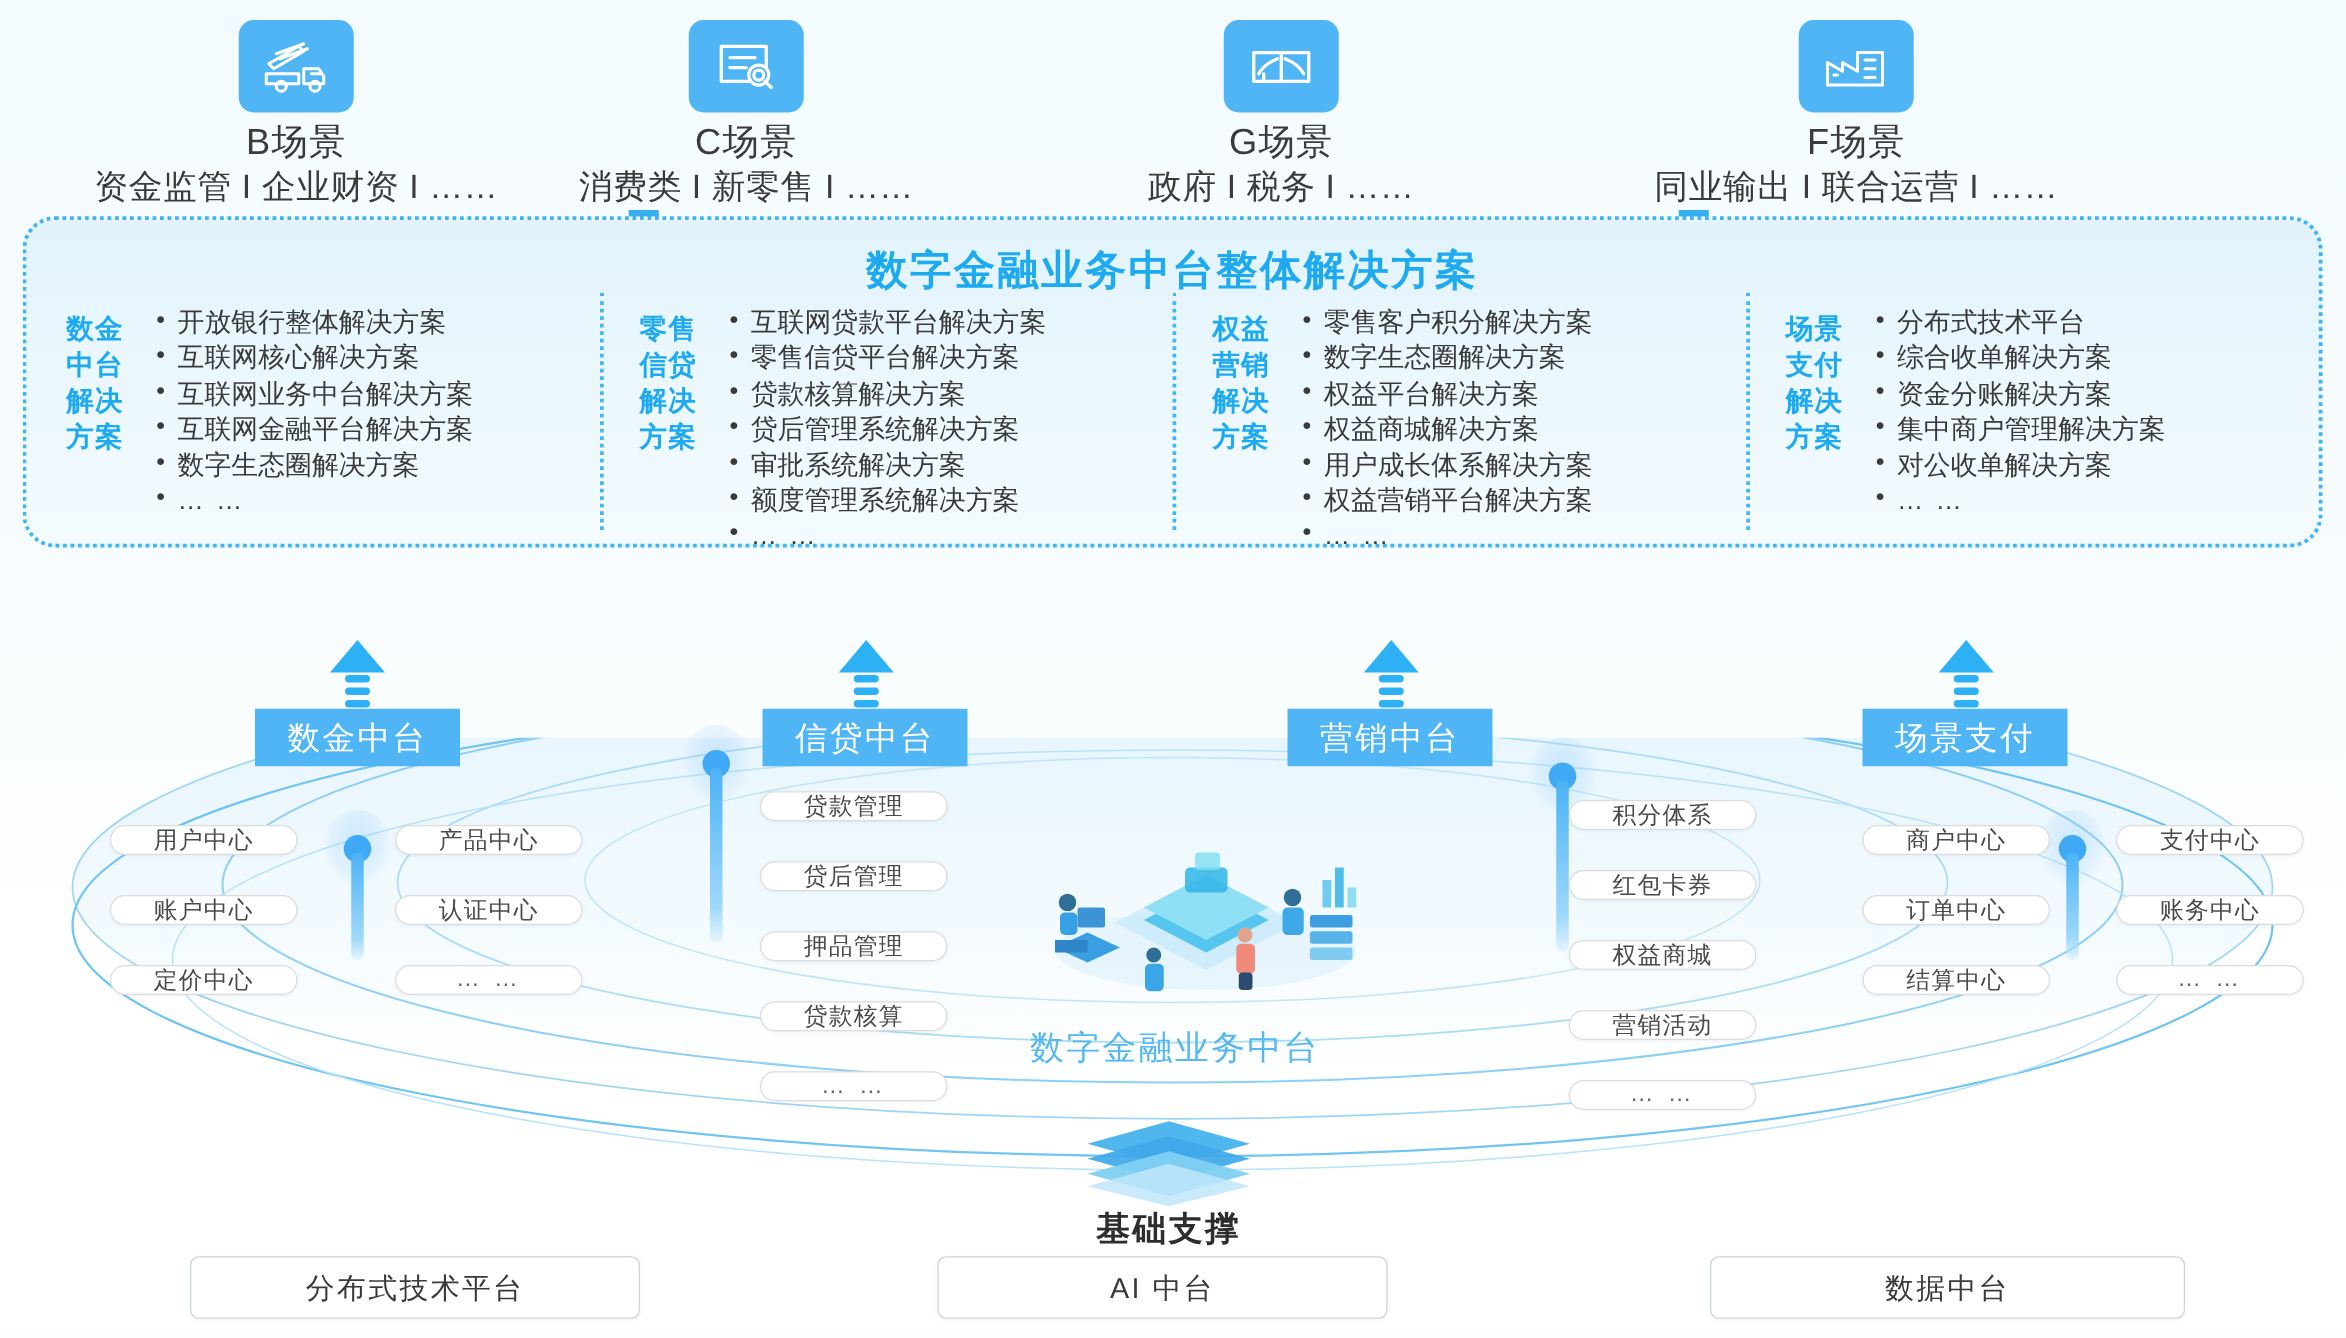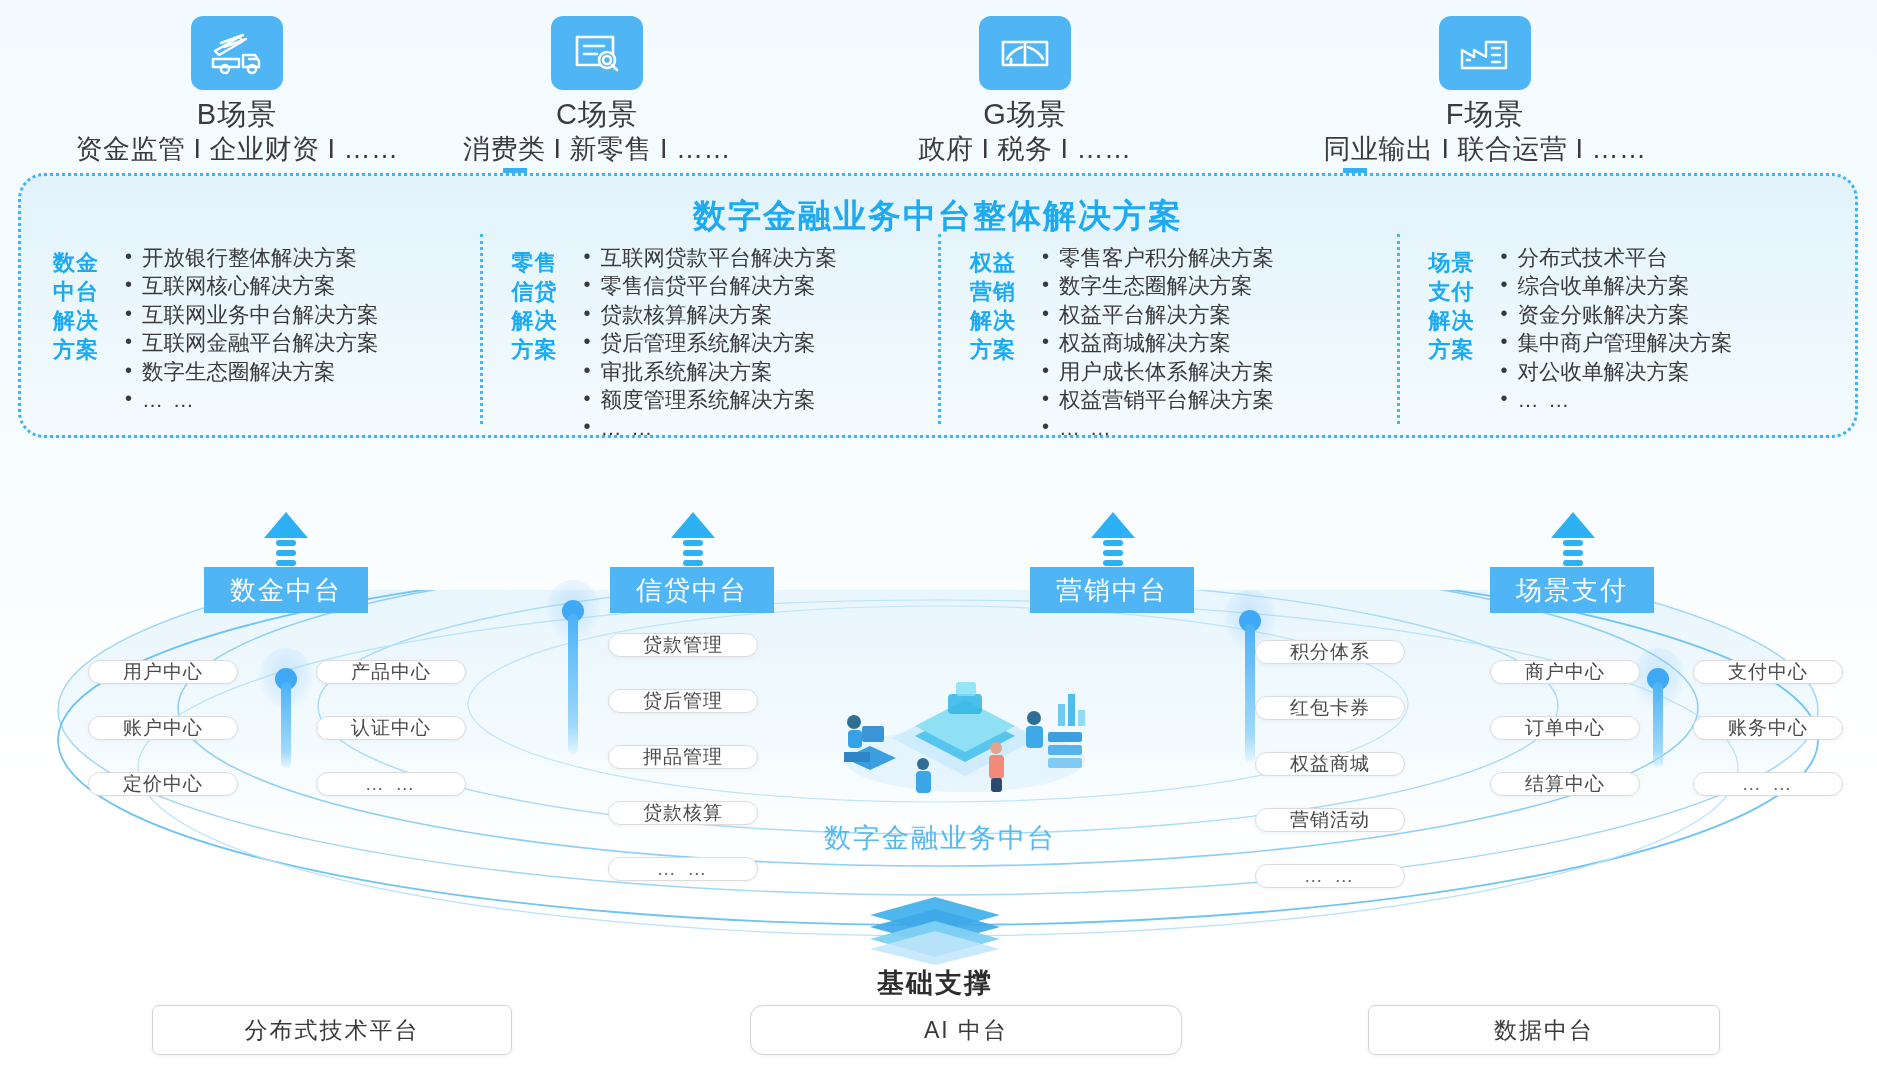--- a/index.html
+++ b/index.html
@@ -426,16 +426,16 @@
     <svg width="150" height="72" viewBox="0 0 150 72" fill="none">
       <polygon points="75,2 140,20 75,38 10,20" fill="#4fb6ee"></polygon>
       <polygon points="75,14 140,32 75,50 10,32" fill="#3fa8e8" opacity="0.92"></polygon>
       <polygon points="75,26 140,44 75,62 10,44" fill="#7fd0f2" opacity="0.95"></polygon>
       <polygon points="75,36 140,54 75,70 10,54" fill="#bfe6fa" opacity="0.85"></polygon>
     </svg>
   </div>
   <div class="base-title">基础支撑</div>
 
   <div class="base-box" style="left:152px; top:1005px; width:360px;">分布式技术平台</div>
-  <div class="base-box" style="left:750px; top:1005px; width:432px;border-radius:13px;">AI 中台</div>
-  <div class="base-box" style="left:1368px; top:1005px; width:352px;">数据中台</div>
+  <div class="base-box" style="left:750px; top:1005px; width:360px;">AI 中台</div>
+  <div class="base-box" style="left:1368px; top:1005px; width:380px;">数据中台</div>
 
 </div>
 
 </body></html>

